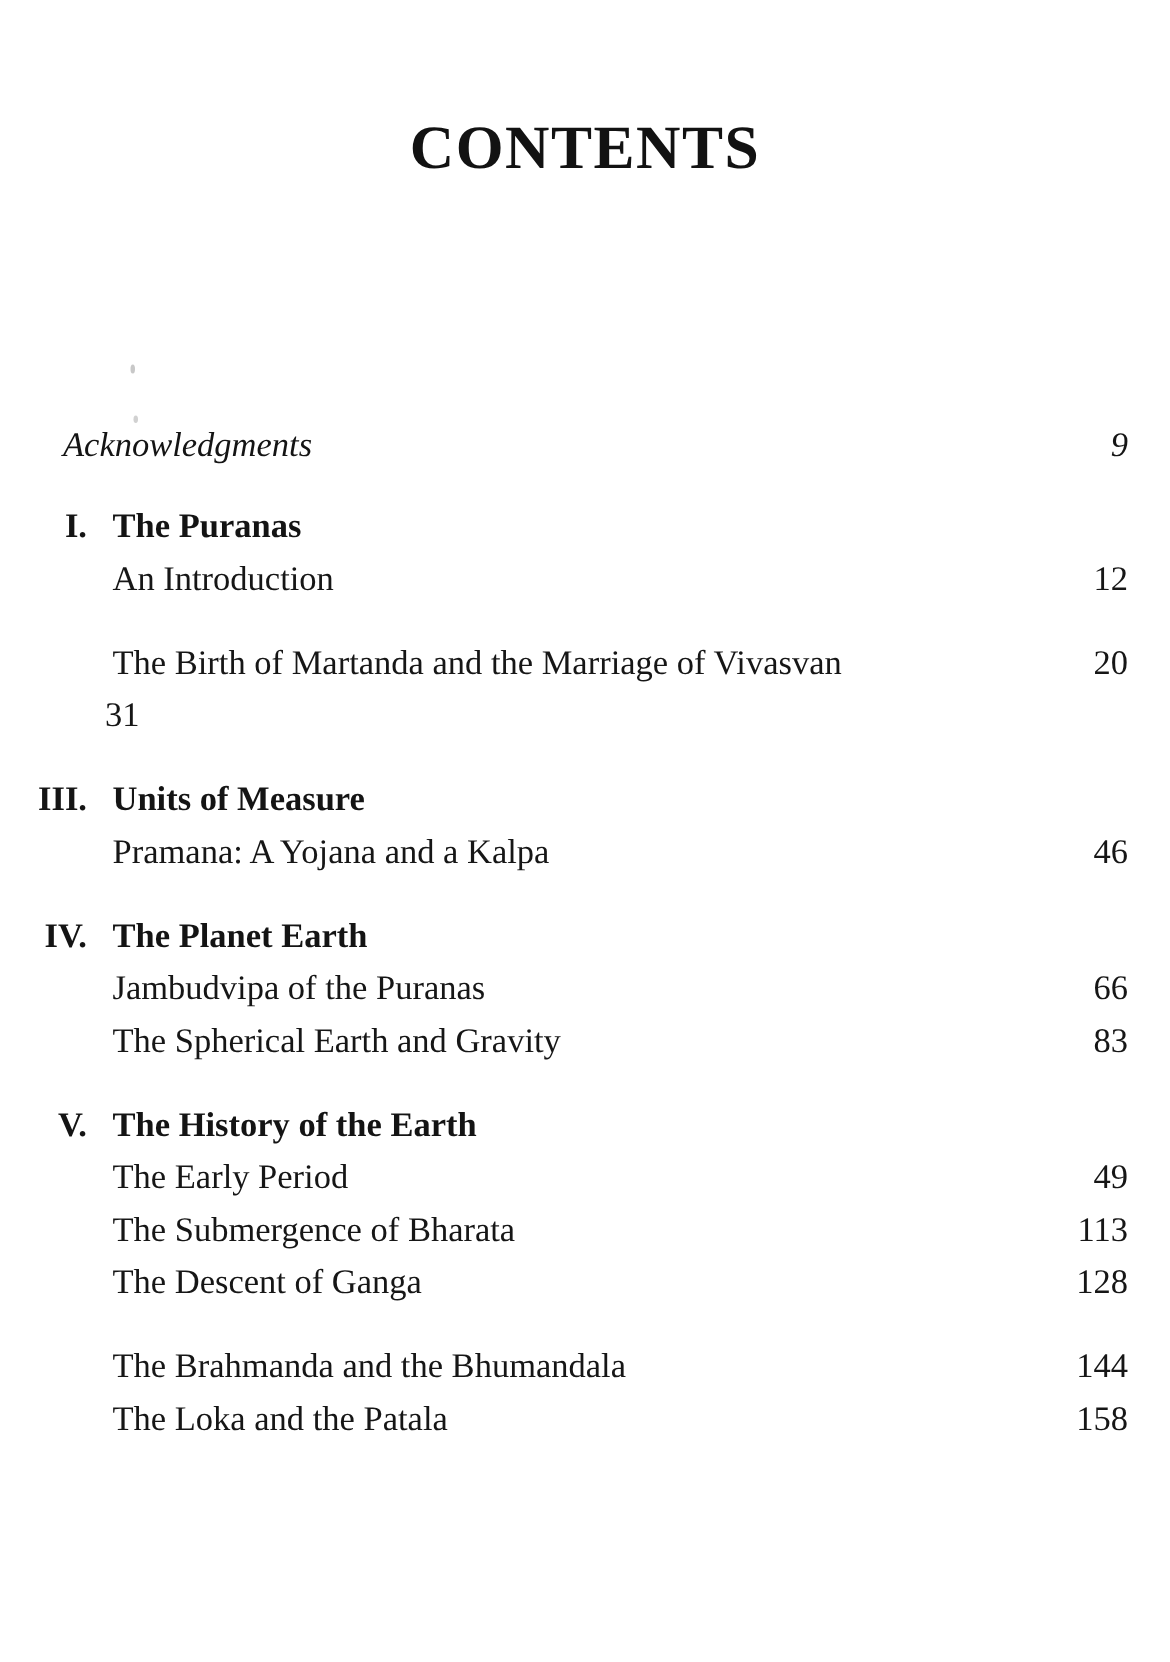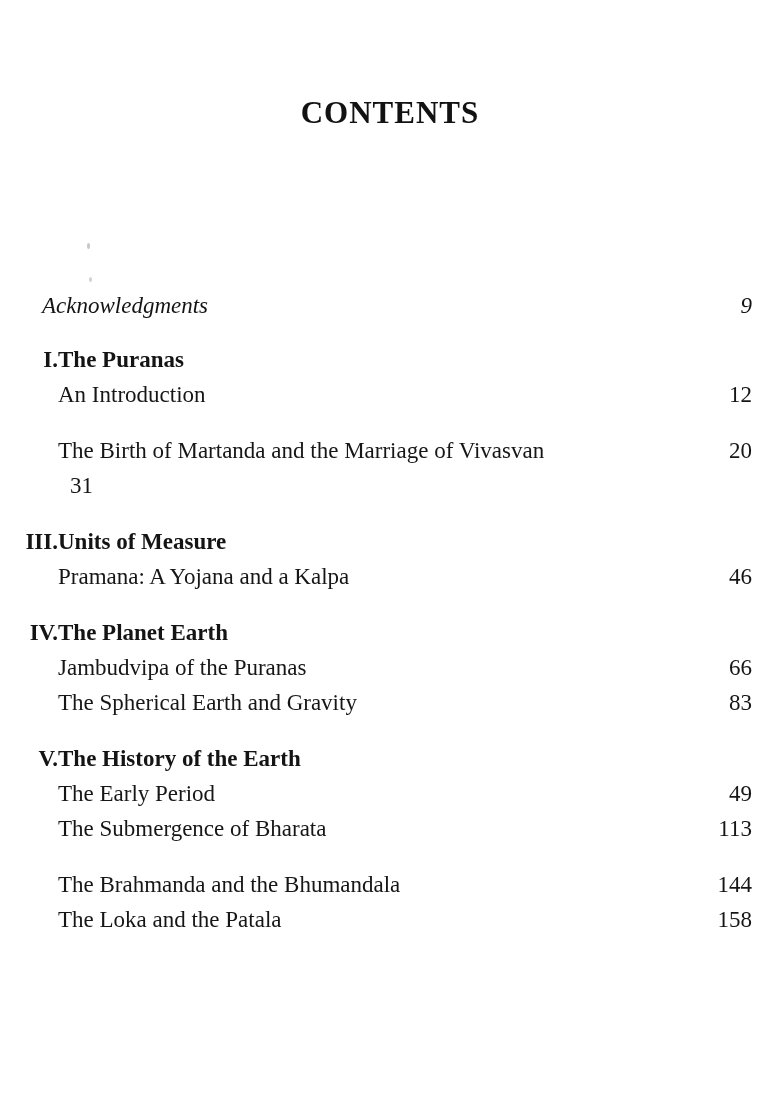--- a/index.html
+++ b/index.html
@@ -11,23 +11,23 @@
     position: relative;
     width: 780px;
     height: 1108px;
     background: #ffffff;
     overflow: hidden;
     font-family: "Liberation Serif", serif;
     color: #161616;
   }
   .book-title {
     margin: 0;
-    padding-top: 96px;
+    padding-top: 76px;
     text-align: center;
-    font-size: 31px;
+    font-size: 41px;
     line-height: 1.1;
     font-weight: 700;
     letter-spacing: 1px;
     color: #121212;
   }
   .toc {
     margin-top: 158px;
     padding: 0 28px 0 0;
   }
   .row {
@@ -37,20 +37,21 @@
     font-size: 23px;
   }
   .num {
     flex: 0 0 58px;
     width: 58px;
     text-align: right;
     font-weight: 700;
     color: #141414;
   }
   .entry-title {
+    margin-left: 17px;
     flex: 1 1 auto;
   }
   .row.heading .entry-title {
     font-weight: 700;
     color: #141414;
   }
   .pageno {
     margin-left: 12px;
     text-align: right;
     white-space: nowrap;
@@ -152,20 +153,25 @@
       <div class="row section">
         <span class="num"></span>
         <span class="entry-title">The Early Period</span>
         <span class="pageno">49</span>
       </div>
       <div class="row section">
         <span class="num"></span>
         <span class="entry-title">The Submergence of Bharata</span>
         <span class="pageno">113</span>
       </div>
+      <div class="row section">
+        <span class="num"></span>
+        <span class="entry-title">The Descent of Ganga</span>
+        <span class="pageno">128</span>
+      </div>
     </div>
 
     <div class="group">
       <div class="row section">
         <span class="num"></span>
         <span class="entry-title">The Brahmanda and the Bhumandala</span>
         <span class="pageno">144</span>
       </div>
       <div class="row section">
         <span class="num"></span>

